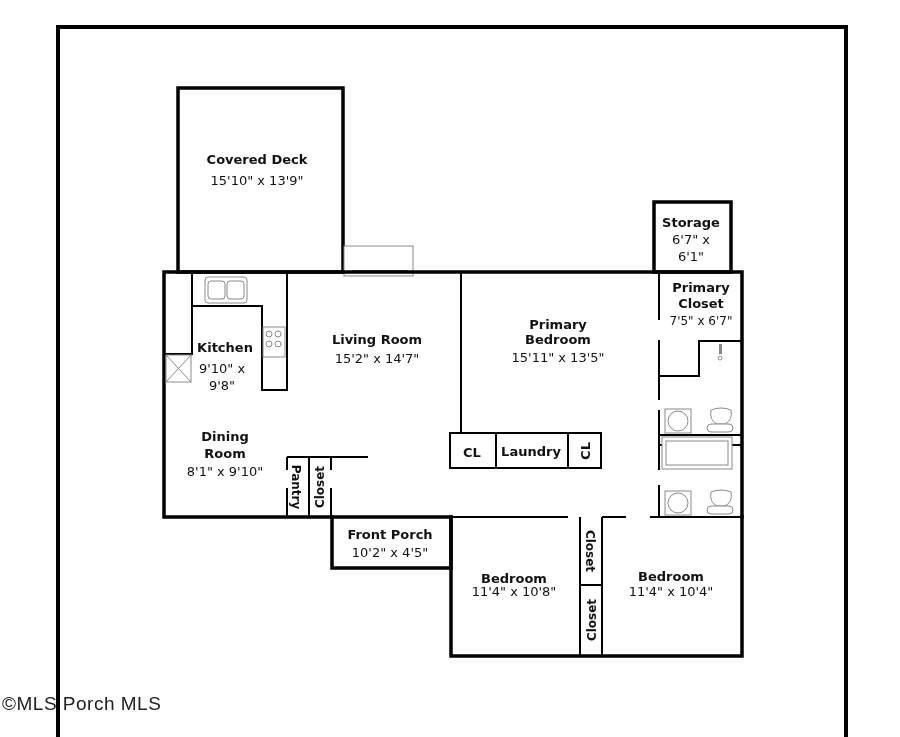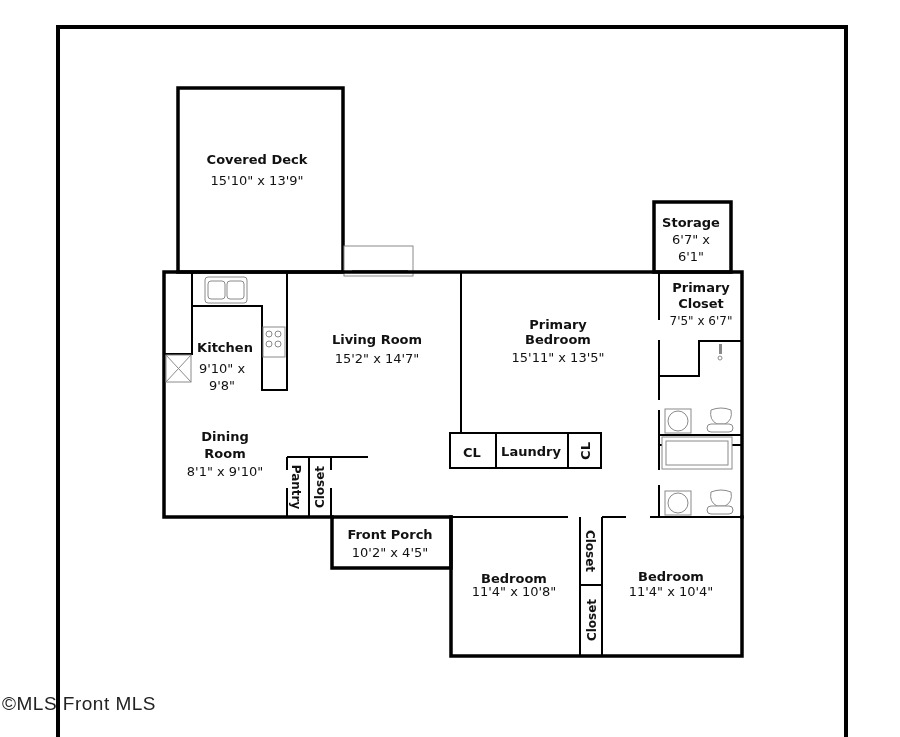--- a/index.html
+++ b/index.html
@@ -115,13 +115,13 @@
   <text class="rname" x="514" y="583">Bedroom</text>
   <text class="rdim" x="514" y="596">11'4" x 10'8"</text>
 
   <text class="rname" x="671" y="581">Bedroom</text>
   <text class="rdim" x="671" y="596">11'4" x 10'4"</text>
 
   <text class="rname" x="0" y="0" transform="translate(586 551) rotate(90)" style="font-size:12px">Closet</text>
   <text class="rname" x="0" y="0" transform="translate(596 620) rotate(-90)" style="font-size:12px">Closet</text>
 </svg>
 
-<div class="watermark">©MLS Front MLS</div>
+<div class="watermark">©MLS Porch MLS</div>
 
 </body></html>

